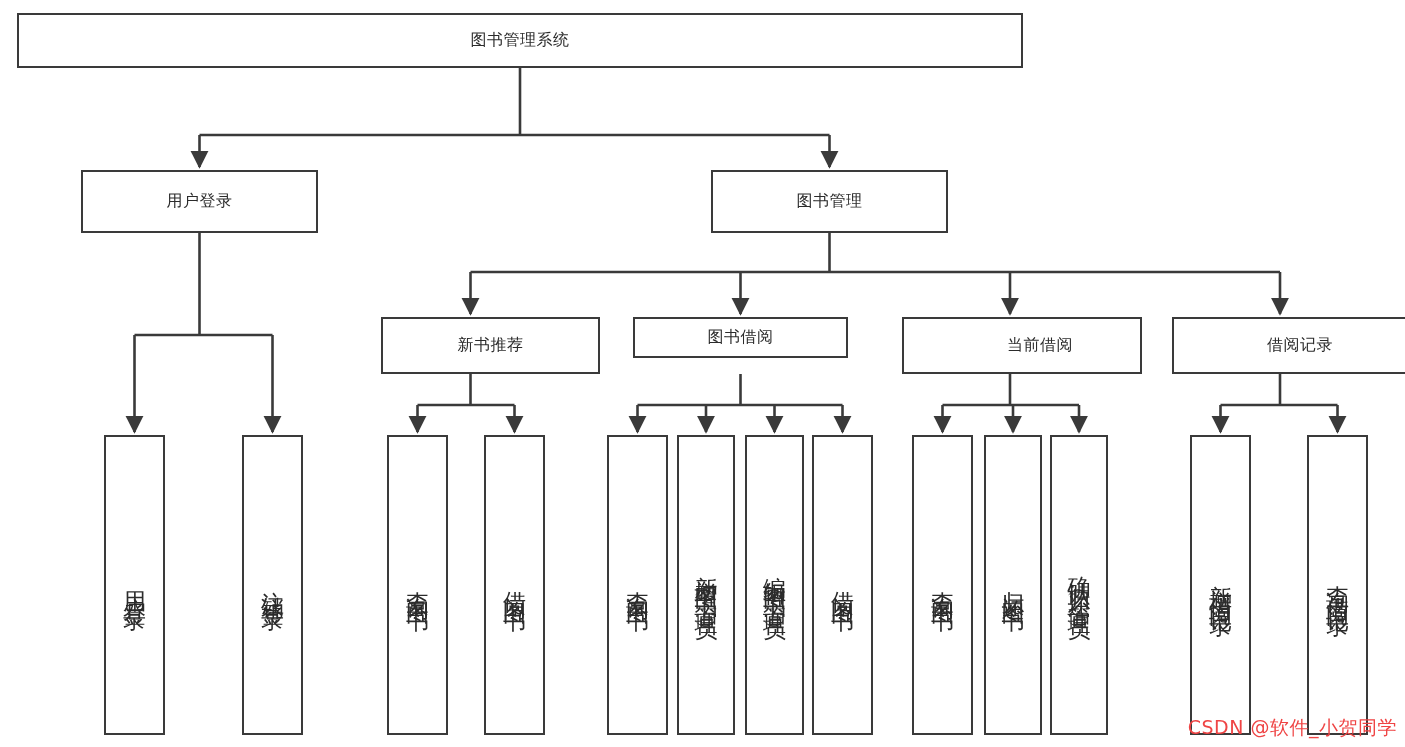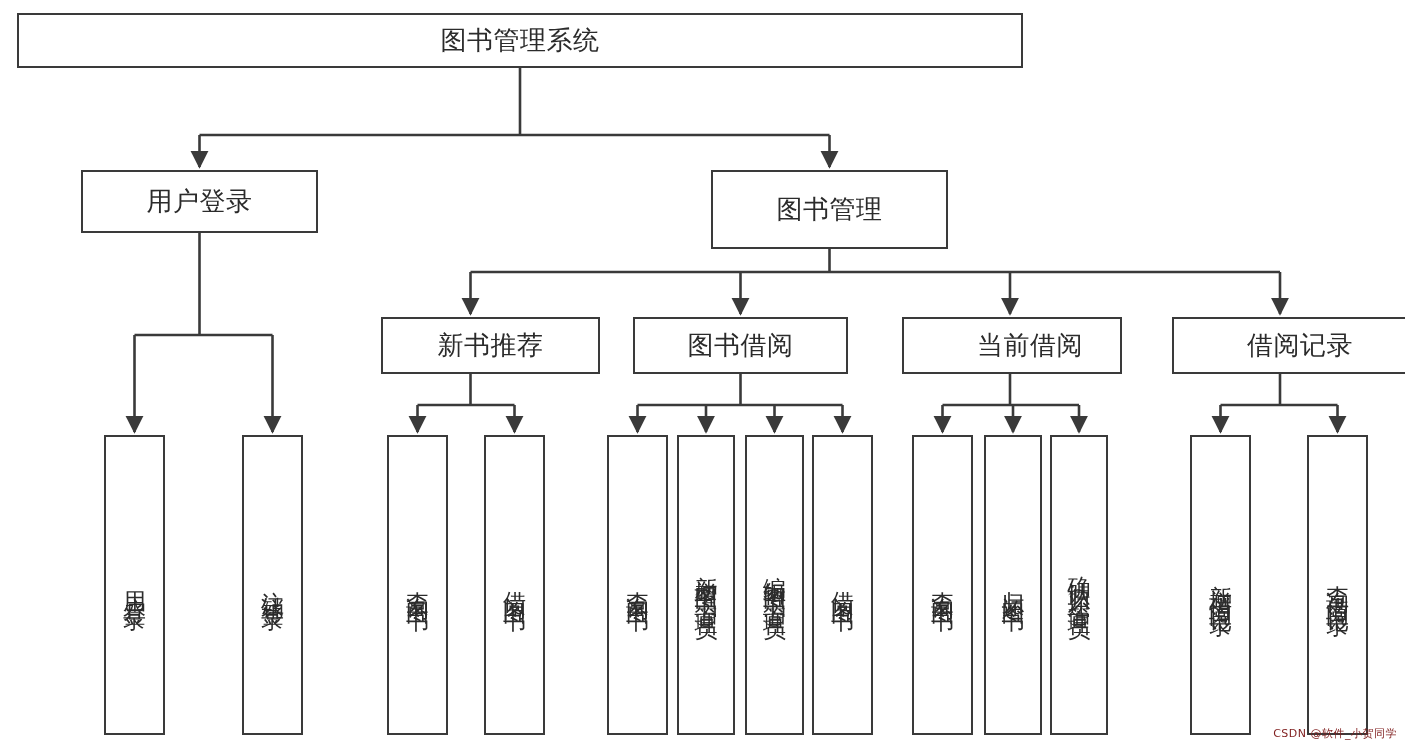--- a/index.html
+++ b/index.html
@@ -35,37 +35,37 @@
     justify-content: center;
     color: #2b2b2b;
   }
   .node .label {
     text-align: center;
     line-height: 1.18;
     white-space: pre;
   }
   
   .node.h .label {
-    font-size: 26px;
+    font-size: 16px;
     letter-spacing: 0.5px;
   }
   
   .node.v .label {
     writing-mode: vertical-rl;
     text-orientation: upright;
     font-size: 23px;
     letter-spacing: 6px;
     line-height: 1;
   }
   .watermark {
     position: absolute;
     right: 8px;
     bottom: 6px;
-    font-size: 11px;
-    color: #7f1d1d;
+    font-size: 19px;
+    color: #ef4444;
     letter-spacing: 0.5px;
     white-space: nowrap;
   }
 </style>
 </head>
 <body>
 
 <div id="canvas">
 
   <svg class="wires" viewBox="0 0 1405 747" xmlns="http://www.w3.org/2000/svg">
@@ -111,30 +111,30 @@
       </g>
   </svg>
 
   <div id="nodes-layer">
       <div class="node h" style="left: 17px; top: 13px; width: 1006px; height: 55px;">
         <span class="label">图书管理系统</span>
       </div>
       <div class="node h" style="left: 81px; top: 170px; width: 237px; height: 63px;">
         <span class="label">用户登录</span>
       </div>
-      <div class="node h" style="left: 711px; top: 170px; width: 237px; height: 79px; align-items: center;">
+      <div class="node h" style="left: 711px; top: 170px; width: 237px; height: 63px; align-items: center;">
         <span class="label">图书管理</span>
       </div>
       <div class="node h" style="left: 361px; top: 317px; width: 219px; height: 57px; margin-left: 20px;">
         <span class="label">新书推荐</span>
       </div>
-      <div class="node h" style="left: 633px; top: 317px; width: 215px; height: 57px;">
+      <div class="node h" style="left: 633px; top: 317px; width: 215px; height: 41px;">
         <span class="label">图书借阅</span>
       </div>
-      <div class="node h" style="left: 902px; top: 317px; width: 220px; height: 57px; padding-left: 36px;">
+      <div class="node h" style="left: 902px; top: 317px; width: 240px; height: 57px; padding-left: 36px;">
         <span class="label">当前借阅</span>
       </div>
       <div class="node h" style="left: 1172px; top: 317px; width: 256px; height: 57px;">
         <span class="label">借阅记录</span>
       </div>
       <div class="node v" style="left: 104px; top: 435px; width: 61px; height: 300px;">
         <span class="label">用户登录</span>
       </div>
       <div class="node v" style="left: 242px; top: 435px; width: 61px; height: 300px;">
         <span class="label">注销登录</span>

